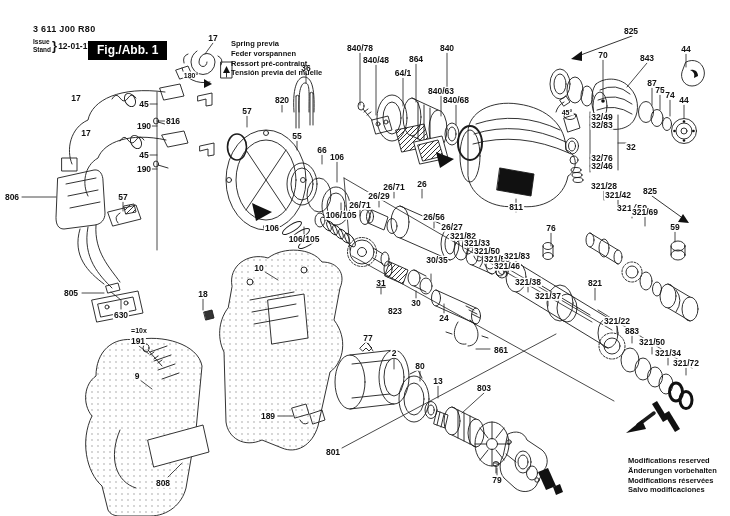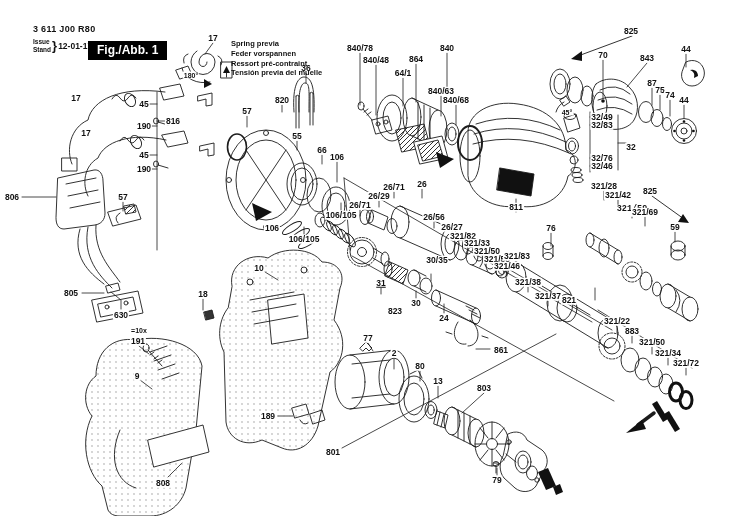--- a/index.html
+++ b/index.html
@@ -350,20 +350,26 @@
 
   <div class="figbox">Fig./Abb. 1</div>
 
   <div class="springnote">
     <div>Spring previa</div>
     <div>Feder vorspannen</div>
     <div>Ressort pré-contraint</div>
     <div>Tensión previa del muelle</div>
   </div>
 
+  <div class="footer">
+    <div>Modifications reserved</div>
+    <div>Änderungen vorbehalten</div>
+    <div>Modifications réservées</div>
+    <div>Salvo modificaciones</div>
+  </div>
 
   <div>
       <div class="lbl" style="left: 76px; top: 98px;">17</div>
       <div class="lbl" style="left: 144px; top: 104px;">45</div>
       <div class="lbl" style="left: 144px; top: 126px;">190</div>
       <div class="lbl" style="left: 173px; top: 121px;">816</div>
       <div class="lbl" style="left: 86px; top: 133px;">17</div>
       <div class="lbl" style="left: 144px; top: 155px;">45</div>
       <div class="lbl" style="left: 144px; top: 169px;">190</div>
       <div class="lbl" style="left: 12px; top: 197px;">806</div>
@@ -410,21 +416,21 @@
       <div class="lbl" style="left: 551px; top: 228px;">76</div>
       <div class="lbl" style="left: 516px; top: 207px;">811</div>
       <div class="lbl" style="left: 463px; top: 236px;">321/82</div>
       <div class="lbl" style="left: 477px; top: 243px;">321/33</div>
       <div class="lbl" style="left: 487px; top: 251px;">321/50</div>
       <div class="lbl" style="left: 497px; top: 259px;">321/58</div>
       <div class="lbl" style="left: 507px; top: 266px;">321/46</div>
       <div class="lbl" style="left: 517px; top: 256px;">321/83</div>
       <div class="lbl" style="left: 528px; top: 282px;">321/38</div>
       <div class="lbl" style="left: 548px; top: 296px;">321/37</div>
-      <div class="lbl" style="left: 569px; top: 283px; margin-top: 17px;">821</div>
+      <div class="lbl" style="left: 595px; top: 283px;">821</div>
       <div class="lbl" style="left: 360px; top: 48px;">840/78</div>
       <div class="lbl" style="left: 376px; top: 60px;">840/48</div>
       <div class="lbl" style="left: 416px; top: 59px;">864</div>
       <div class="lbl" style="left: 447px; top: 48px;">840</div>
       <div class="lbl" style="left: 403px; top: 73px;">64/1</div>
       <div class="lbl" style="left: 441px; top: 91px;">840/63</div>
       <div class="lbl" style="left: 456px; top: 100px;">840/68</div>
       <div class="lbl" style="left: 631px; top: 31px;">825</div>
       <div class="lbl" style="left: 603px; top: 55px;">70</div>
       <div class="lbl" style="left: 647px; top: 58px;">843</div>

